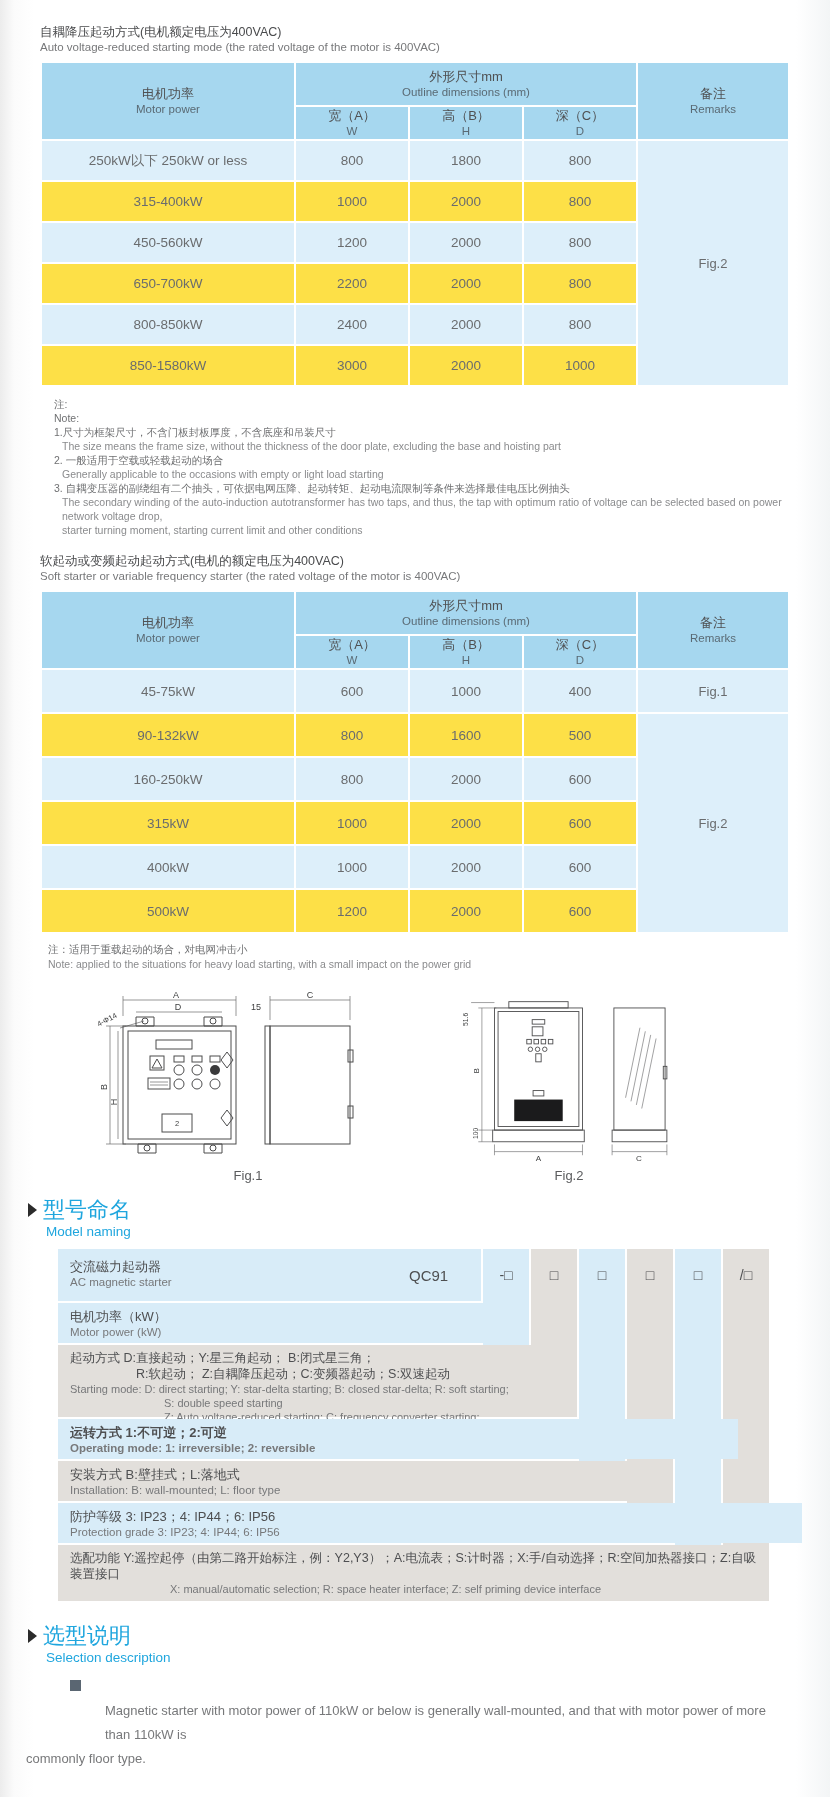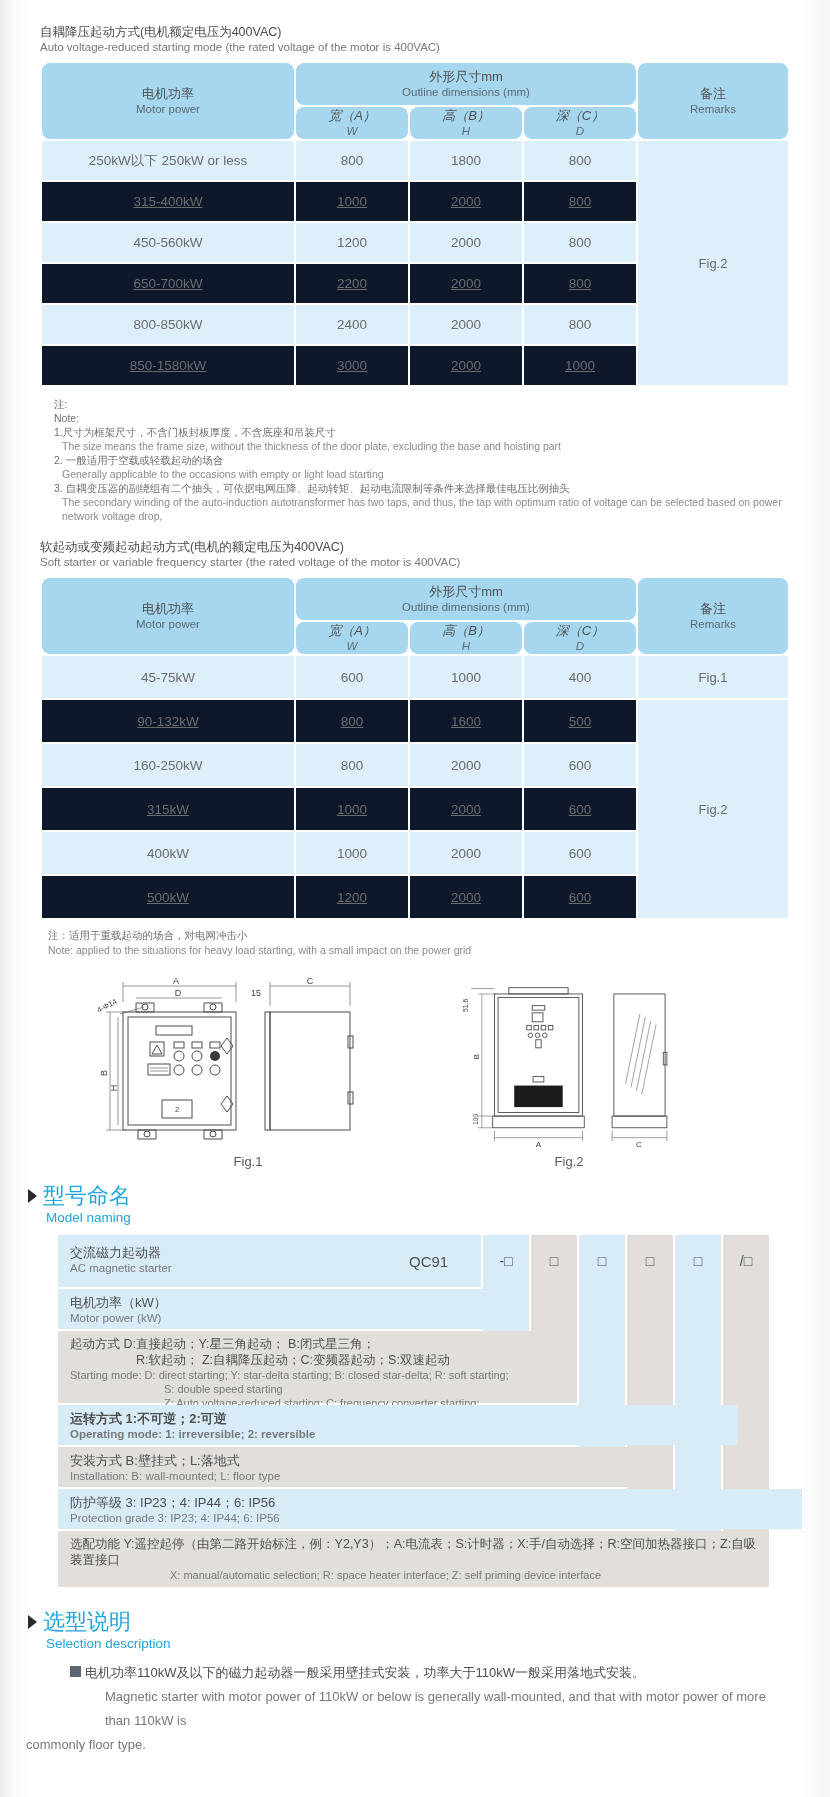--- a/index.html
+++ b/index.html
@@ -11,29 +11,29 @@
   }
   .content{padding:24px 40px 0 40px;}
 
   
   .tbl-title-zh{font-size:12.5px;color:#4a4b4d;line-height:16px;}
   .tbl-title-en{font-size:11.5px;color:#77787a;line-height:15px;margin-bottom:6px;}
 
   
   table.dim{border-collapse:separate;border-spacing:2px;width:750px;table-layout:fixed;}
   table.dim td{text-align:center;vertical-align:middle;}
-  td.hdr{background:#a6d7ef;color:#4f5052;border-radius:8px;}
+  td.hdr{background:#a6d7ef;color:#4f5052;}
   td.hdr .zh{font-size:13px;line-height:16px;}
   td.hdr .en{font-size:11.5px;line-height:14px;color:#5a6a74;}
   tr.r-odd td.cell{background:#ddeffa;}
-  tr.r-even td.cell{background:#0f172a;text-decoration:underline;}
+  tr.r-even td.cell{background:#fde047;}
   td.cell{color:#6a6c6e;font-size:13.5px;}
   td.remarkcell{background:#ddeffa;color:#6a6c6e;font-size:13px;}
   .h-top{height:40px;}
-  .h-sub{height:30px;font-style:italic;}
+  .h-sub{height:30px;}
   table.t1 tr.data td{height:37px;}
   table.t2 tr.data td{height:40px;}
   .col-power{width:250px;}
   .col-dim{width:114px;}
   .col-rem{width:148px;}
 
   
   .notes{margin:10px 0 0 14px;}
   .note-line{font-size:10.5px;line-height:14px;color:#6f7072;}
   .note-line.en{color:#8a8b8d;padding-left:8px;}
@@ -172,20 +172,21 @@
 
   <div class="notes">
     <div class="note-line">注:</div>
     <div class="note-line">Note:</div>
     <div class="note-line">1.尺寸为框架尺寸，不含门板封板厚度，不含底座和吊装尺寸</div>
     <div class="note-line en">The size means the frame size, without the thickness of the door plate, excluding the base and hoisting part</div>
     <div class="note-line">2. 一般适用于空载或轻载起动的场合</div>
     <div class="note-line en">Generally applicable to the occasions with empty or light load starting</div>
     <div class="note-line">3. 自耦变压器的副绕组有二个抽头，可依据电网压降、起动转矩、起动电流限制等条件来选择最佳电压比例抽头</div>
     <div class="note-line en">The secondary winding of the auto-induction autotransformer has two taps, and thus, the tap with optimum ratio of voltage can be selected based on power network voltage drop,</div>
+    <div class="note-line en cont">starter turning moment, starting current limit and other conditions</div>
   </div>
 
   <div style="margin-top:16px;">
     <div class="tbl-title-zh">软起动或变频起动起动方式(电机的额定电压为400VAC)</div>
     <div class="tbl-title-en">Soft starter or variable frequency starter (the rated voltage of the motor is 400VAC)</div>
   </div>
 
   <table class="dim t2">
     <tbody>
         <tr>
@@ -453,20 +454,20 @@
   </div>
 
   <div class="sec-head" style="margin-top:22px;">
     <span class="sec-arrow"></span>
     <span class="sec-title-zh">选型说明</span>
   </div>
   <div class="sec-title-en" style="margin-left:6px;">Selection description</div>
 
   <div class="sel-body">
     <div class="sel-line pl30">
-      <span class="sq-bullet"></span><span>电机功率110kW及以下的磁力起动器一般采用壁挂式安装，功率大于110kW一般采用落地式安装。</span>
+      <span class="sq-bullet"></span>
     </div>
     <div class="sel-line en pl65">Magnetic starter with motor power of 110kW or below is generally wall-mounted, and that with motor power of more than 110kW is</div>
     <div class="sel-line en" style="margin-left:-14px;">commonly floor type.</div>
 
   </div>
 
 </div>
 
 </body></html>

